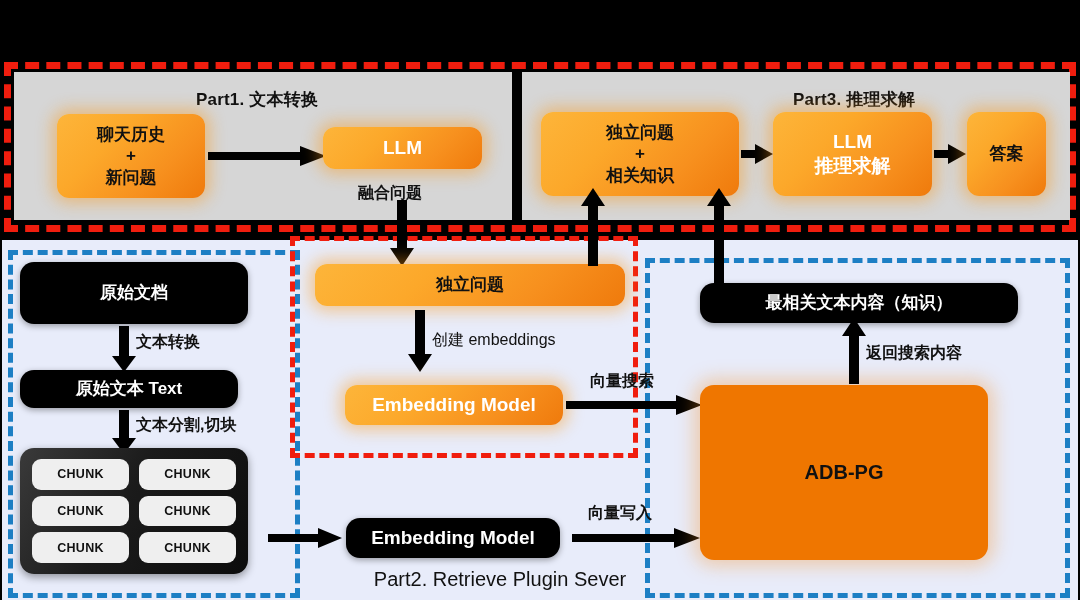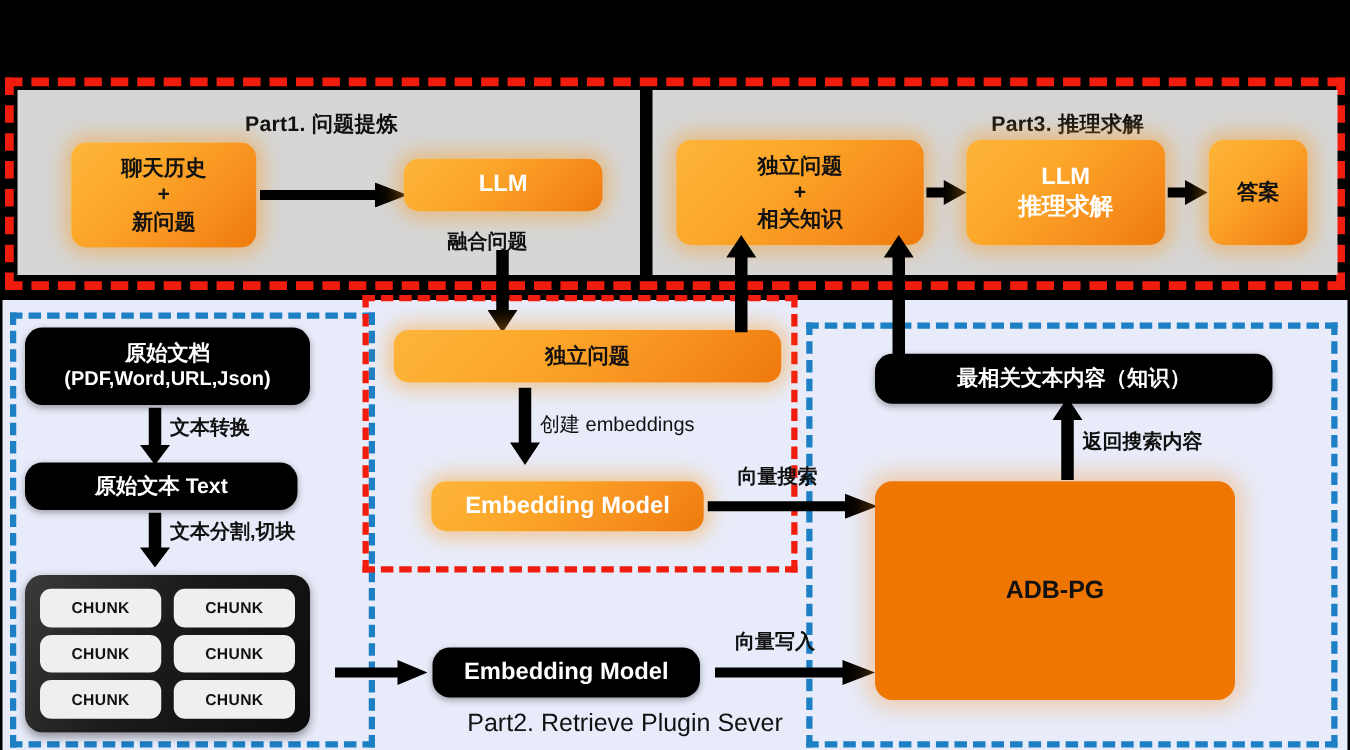--- a/index.html
+++ b/index.html
@@ -62,21 +62,21 @@
   
   #bottom-panel{
     left:2px; top:240px; width:1076px; height:360px;
     background:#e8ecfa;
   }
   .blue-dashed{ position:absolute; border:5px dashed #1d7fc4; }
   .red-dashed{ position:absolute; border:5px dashed #f01d0e; }
 
   
   #chunk-box{
-    position:absolute; left:20px; top:460px; width:228px; height:126px;
+    position:absolute; left:20px; top:448px; width:228px; height:126px;
     border-radius:14px;
     background:linear-gradient(120deg,#3a3a3a 0%,#1b1b1b 45%,#0c0c0c 100%);
     display:grid; grid-template-columns:1fr 1fr; gap:6px 10px;
     padding:11px 12px;
     box-shadow:0 3px 8px rgba(0,0,0,.4);
   }
   .chunk{
     background:#efefef; border-radius:9px;
     display:flex; align-items:center; justify-content:center;
     font-size:12.5px; font-weight:700; color:#111; letter-spacing:.3px;
@@ -95,21 +95,21 @@
     position:absolute; left:0; top:568px; width:1000px;
     text-align:center; font-size:20px; color:#111; font-weight:500;
   }
 </style>
 </head>
 <body>
 
 <div class="abs" id="top-red-panel"></div>
 
 <div class="gray-panel" id="part1-panel"></div>
-<div class="panel-title" style="left:196px; top:88px;">Part1. 问题提炼</div>
+<div class="panel-title" style="left:196px; top:88px;">Part1. 文本转换</div>
 
 <div class="onode" id="p1-input" style="left:57px; top:114px; width:148px; height:84px;">
   <span class="ln">聊天历史</span>
   <span class="ln">+</span>
   <span class="ln">新问题</span>
 </div>
 
 <div class="arrow" style="left:208px; top:146px;">
   <svg width="118" height="20" viewBox="0 0 118 20">
     <path d="M0 6 h92 v-6 l26 10 l-26 10 v-6 H0 z" fill="#000"></path>
@@ -153,21 +153,20 @@
 </div>
 
 <div class="abs" id="bottom-panel"></div>
 
 <div class="blue-dashed" style="left:8px; top:250px; width:292px; height:348px;"></div>
 <div class="red-dashed" style="left:290px; top:236px; width:348px; height:222px;"></div>
 <div class="blue-dashed" style="left:645px; top:258px; width:425px; height:340px;"></div>
 
 <div class="bnode" id="doc-node" style="left:20px; top:262px; width:228px; height:62px;">
   <span class="ln">原始文档</span>
-  <span class="ln" style="font-size:16px;">(PDF,Word,URL,Json)</span>
 </div>
 
 <div class="arrow" style="left:112px; top:326px;">
   <svg width="24" height="46" viewBox="0 0 24 46">
     <path d="M7 0 h10 v30 h7 l-12 16 l-12 -16 h7 z" fill="#000"></path>
   </svg>
 </div>
 <div class="edge-label" style="left:136px; top:332px; font-weight:700;">文本转换</div>
 
 <div class="bnode" id="text-node" style="left:20px; top:370px; width:218px; height:38px;">

